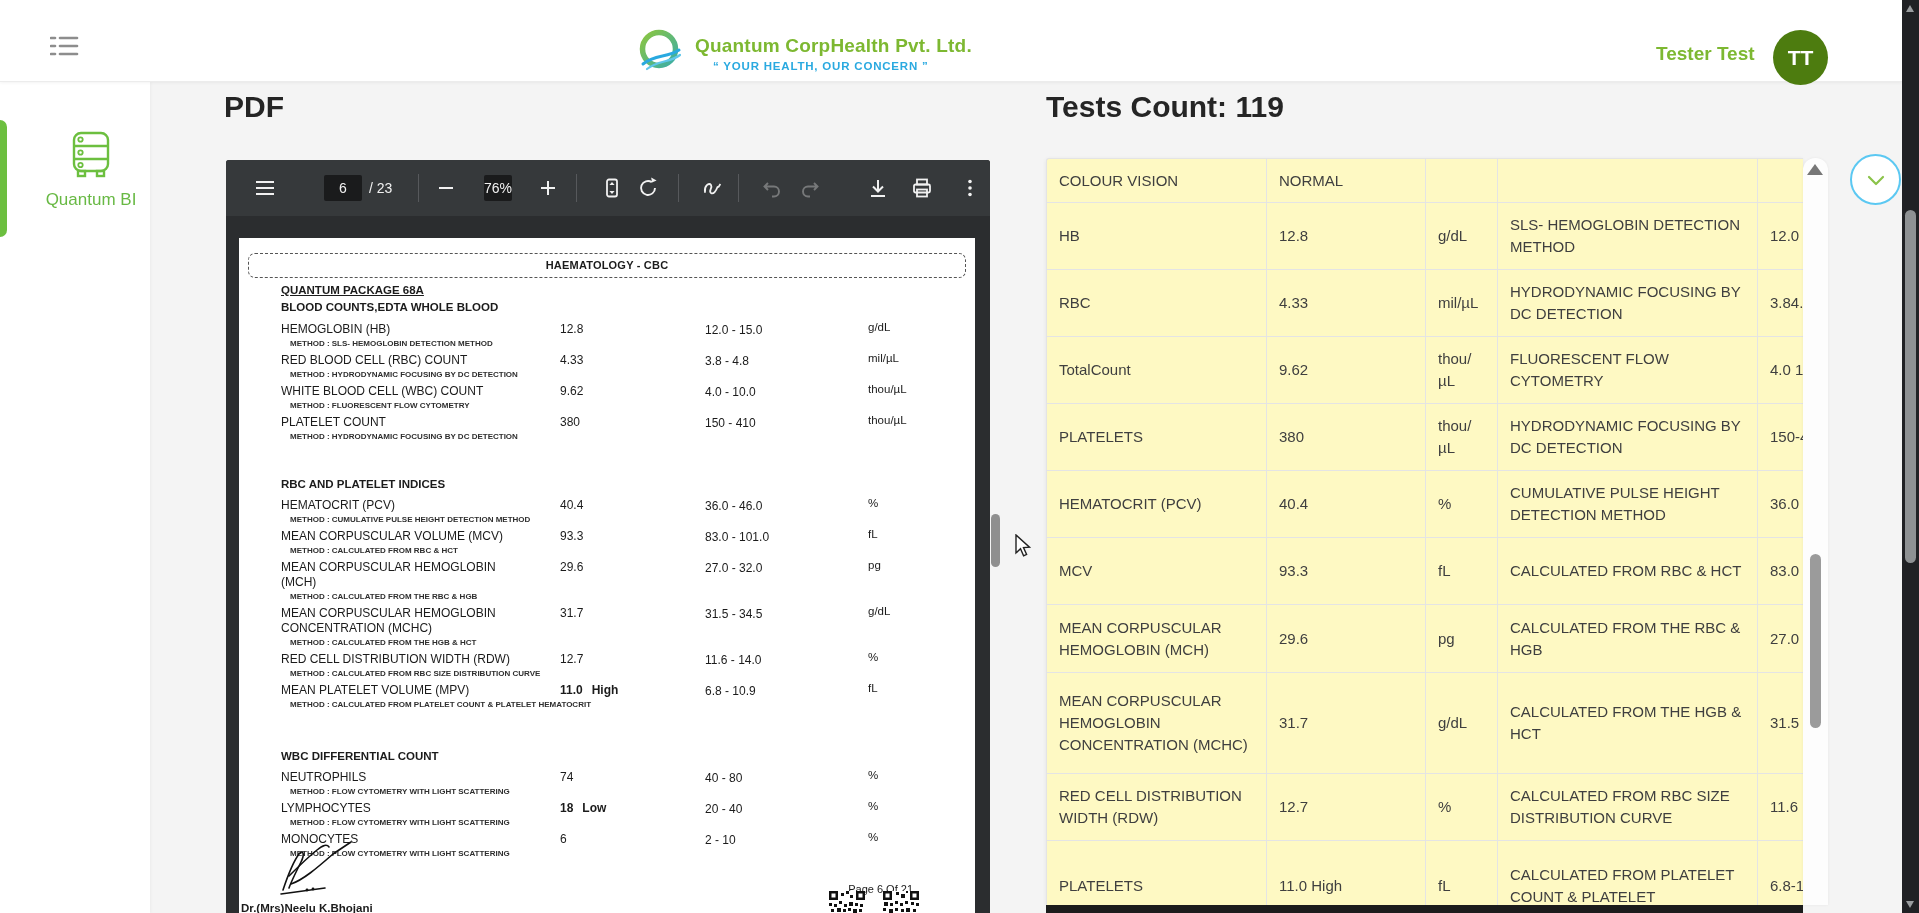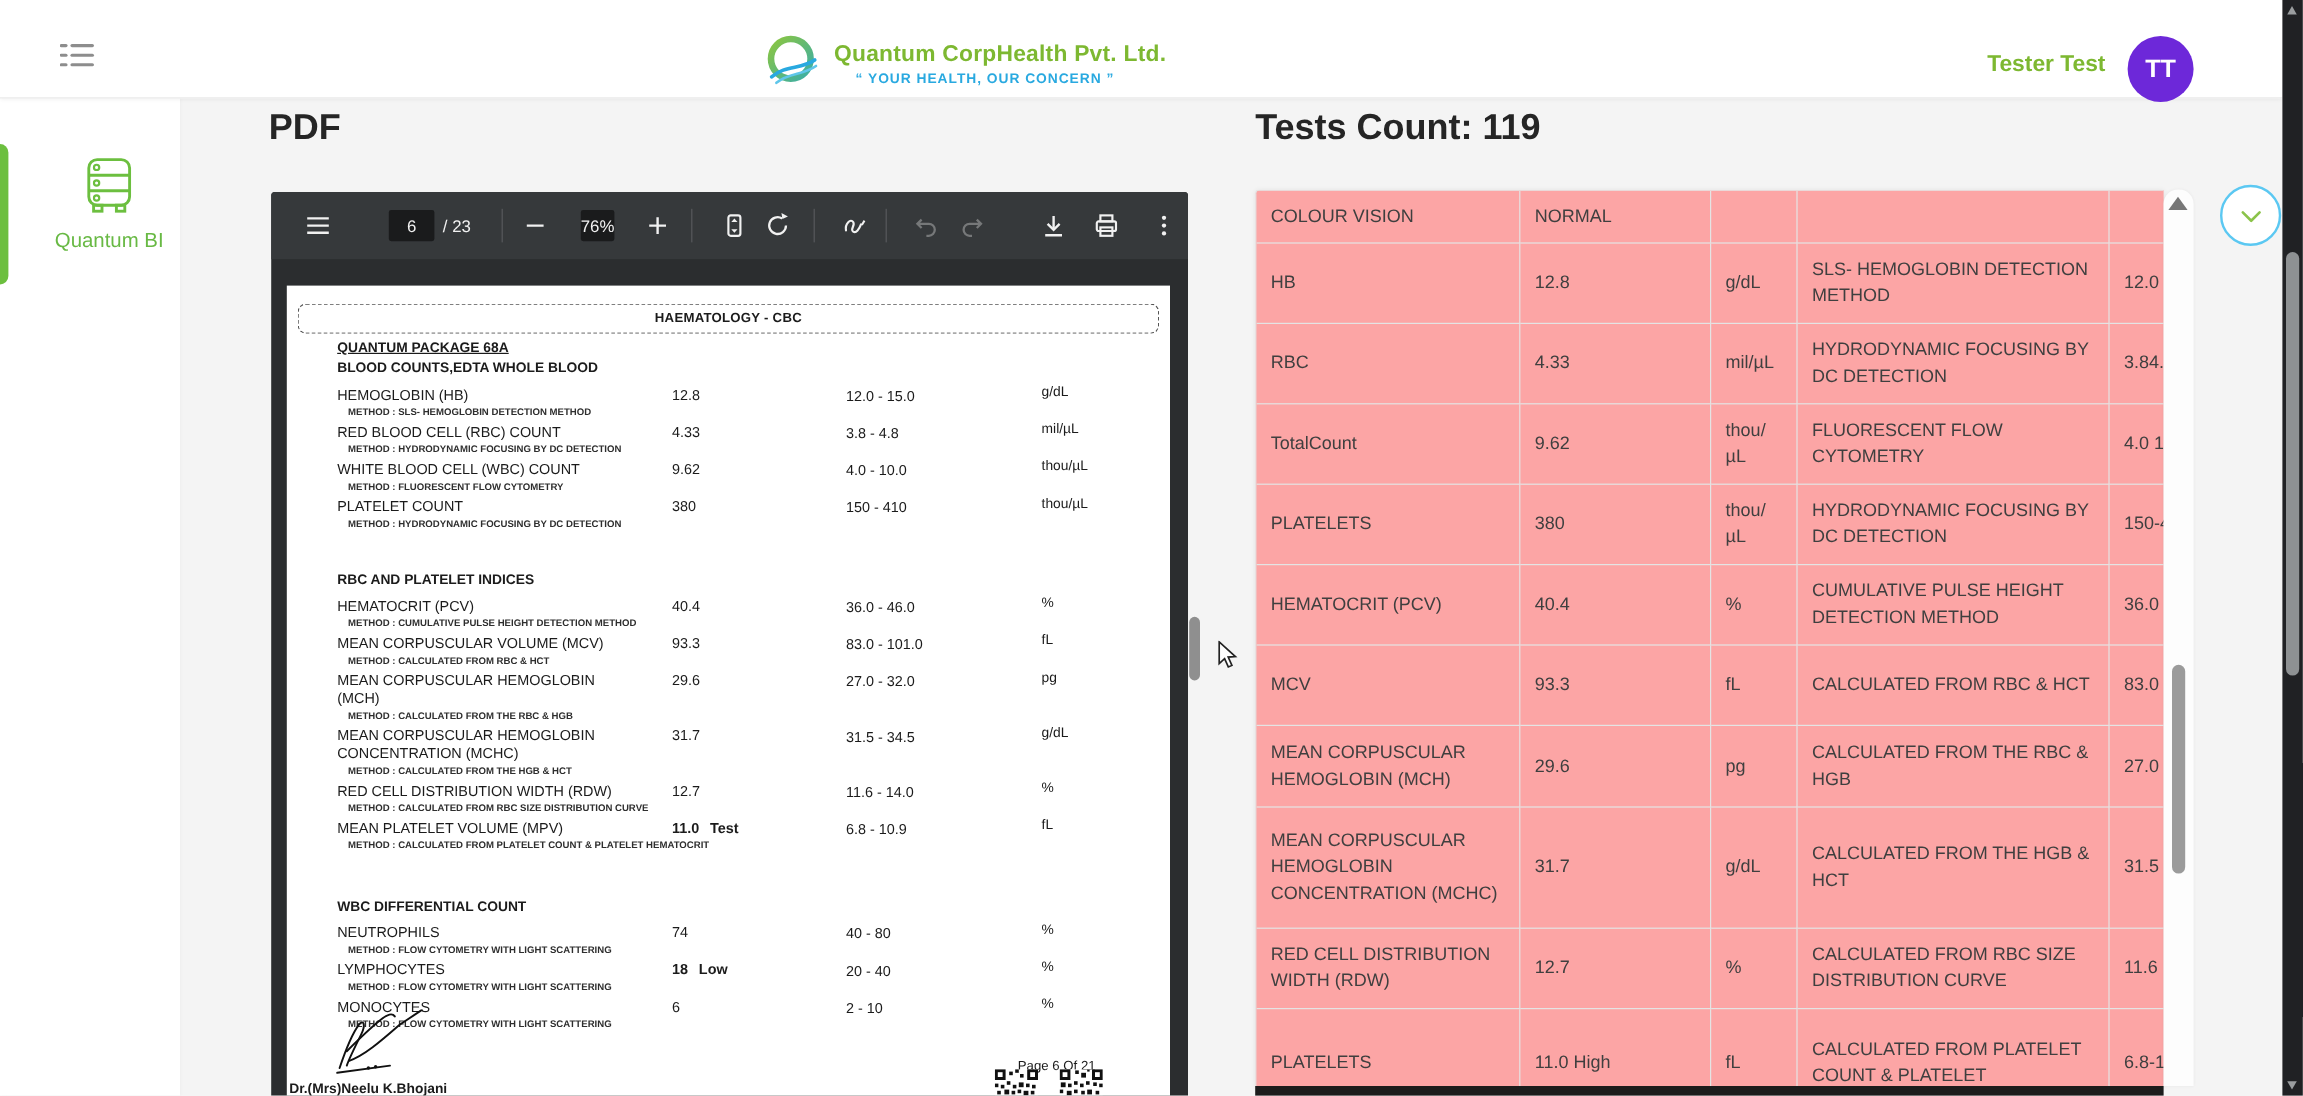--- a/index.html
+++ b/index.html
@@ -10,21 +10,21 @@
   
   .header { position:absolute; left:0; top:0; width:1902px; height:82px; background:#ffffff;
             border-bottom:1px solid #ececec; box-shadow:0 1px 3px rgba(0,0,0,.05); z-index:5; }
   .hamburger { position:absolute; left:50px; top:34px; width:30px; height:24px; cursor:pointer; }
   .brand { position:absolute; left:633px; top:24px; display:flex; align-items:center; }
   .brand-text { margin-left:8px; }
   .brand-title { font-size:19px; font-weight:700; color:#7db831; letter-spacing:.2px; }
   .brand-tagline { font-size:11.5px; font-weight:700; color:#29a9e0; letter-spacing:.8px; margin-top:3px; margin-left:18px; }
   .user-name { position:absolute; left:1656px; top:43px; font-size:19px; font-weight:600; color:#7db831; }
   .avatar { position:absolute; left:1773px; top:30px; width:55px; height:55px; border-radius:50%;
-            background:#6d28d9; color:#fff; font-size:21px; font-weight:700;
+            background:#4d7c0f; color:#fff; font-size:21px; font-weight:700;
             display:flex; align-items:center; justify-content:center; }
 
   
   .sidebar { position:absolute; left:0; top:82px; width:150px; height:831px; background:#fff;
              box-shadow:1px 0 3px rgba(0,0,0,.04); z-index:4; }
   .side-accent { position:absolute; left:0; top:38px; width:7px; height:117px; background:#6cbf3f;
                  border-radius:0 8px 8px 0; }
   .side-item { position:absolute; left:0; top:48px; width:150px; text-align:center; cursor:pointer;margin-left:16px; }
   .side-item .label { display:block; margin-top:6px; font-size:17px; color:#68b944; }
 
@@ -64,21 +64,21 @@
   .trange { position:absolute; left:424px; top:1px; font-size:12px; }
   .tunit { position:absolute; left:587px; top:-1px; font-size:11.5px; }
   .tmethod { font-size:8px; font-weight:600; color:#2e2e2e; line-height:9px; margin-left:9px; margin-top:2px; }
   .doc-sign { position:absolute; left:38px; top:600px; }
   .doc-doctor { position:absolute; left:2px; top:664px; font-size:11.5px; font-weight:700; }
   .doc-pagenum { position:absolute; right:62px; top:645px; font-size:11px; }
   .qr { position:absolute; top:653px; }
 
   
   .table-wrap { position:absolute; left:1046px; top:158px; width:757px; height:747px;
-                background:#fca5a5; overflow:hidden; border-top:1px solid #e4e4e4;
+                background:#fef9c3; overflow:hidden; border-top:1px solid #e4e4e4;
                 border-left:1px solid #e4e4e4; border-radius:3px 0 0 0;
                 box-shadow:0 1px 4px rgba(0,0,0,.07); }
   .trow { display:grid; grid-template-columns:220px 159px 72px 260px 120px; width:831px; }
   .tcell { border-right:1px solid #e4e4e4; border-bottom:1px solid #e4e4e4;
            font-size:15px; color:#3f3f3f; line-height:22px; padding:6px 12px;
            display:flex; align-items:center; overflow:hidden; }
   .table-hscroll { position:absolute; left:1046px; top:905px; width:757px; height:8px; background:#1c1c1c; }
   .table-vscroll { position:absolute; left:1803px; top:158px; width:25px; height:747px;
                    background:#fdfdfd; border-radius:12px 12px 0 0; box-shadow:0 0 3px rgba(0,0,0,.06); }
   .vs-up { position:absolute; left:4px; top:6px; width:0; height:0;
@@ -325,21 +325,21 @@
           </div>
           <div class="test">
             <div class="tname">RED CELL DISTRIBUTION WIDTH (RDW)</div>
             <div class="tval">12.7</div>
             <div class="trange">11.6 - 14.0</div>
             <div class="tunit">%</div>
             <div class="tmethod">METHOD : CALCULATED FROM RBC SIZE DISTRIBUTION CURVE</div>
           </div>
           <div class="test">
             <div class="tname">MEAN PLATELET VOLUME (MPV)</div>
-            <div class="tval hl">11.0<span class="tflag">Test</span></div>
+            <div class="tval hl">11.0<span class="tflag">High</span></div>
             <div class="trange">6.8 - 10.9</div>
             <div class="tunit">fL</div>
             <div class="tmethod">METHOD : CALCULATED FROM PLATELET COUNT &amp; PLATELET HEMATOCRIT</div>
           </div>
           <div class="sec-title gap2">WBC DIFFERENTIAL COUNT</div>
           <div class="test">
             <div class="tname">NEUTROPHILS</div>
             <div class="tval">74</div>
             <div class="trange">40 - 80</div>
             <div class="tunit">%</div>

